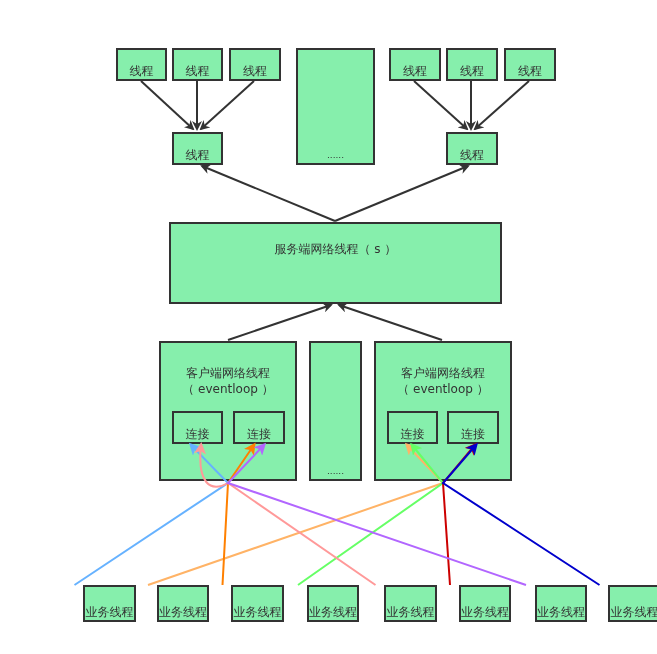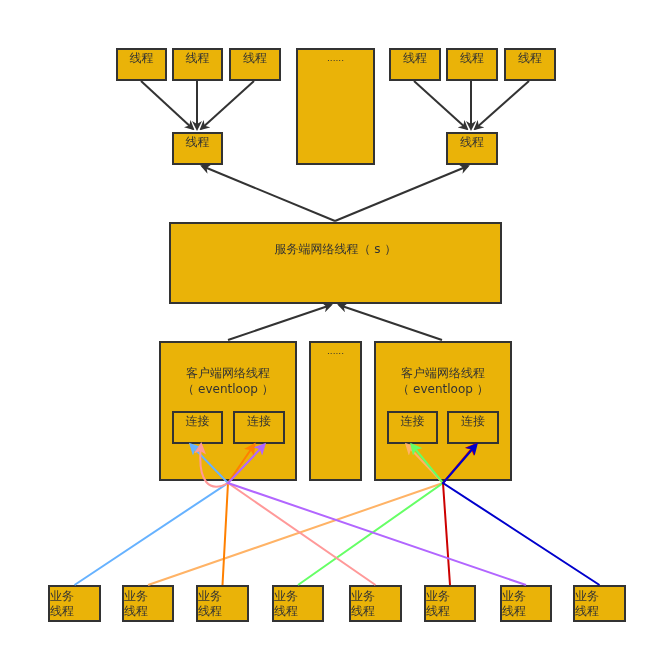--- a/index.html
+++ b/index.html
@@ -1,21 +1,21 @@
 <!DOCTYPE html>
 <html><head>
 <meta charset="utf-8">
 <style>
   html, body { margin:0; padding:0; background:#ffffff; }
   body { width:657px; height:654px; position:relative; overflow:hidden;
          font-family:"DejaVu Sans", sans-serif; color:#333333; }
-  .box { position:absolute; box-sizing:border-box; border:2px solid #333333; background:#eab308;
-         display:flex; align-items:flex-start; justify-content:center; text-align:center;
+  .box { position:absolute; box-sizing:border-box; border:2px solid #333333; background:#86efac;
+         display:flex; align-items:flex-end; justify-content:center; text-align:center;
          font-size:12px; line-height:16px; }
-  .col { flex-direction:column; }
+  .col { flex-direction:row;margin-left:35px; }
   .dots { font-size:9px; letter-spacing:0px; color:#333; }
   svg.layer { position:absolute; left:0; top:0; }
   .label { position:absolute; text-align:center; font-size:12px; line-height:16px; }
 </style>
 </head>
 <body>
 
 <svg class="layer" width="657" height="654">
   <defs>
     <marker id="ah-dark" markerWidth="10" markerHeight="10" refX="8" refY="5" orient="auto" markerUnits="userSpaceOnUse">

